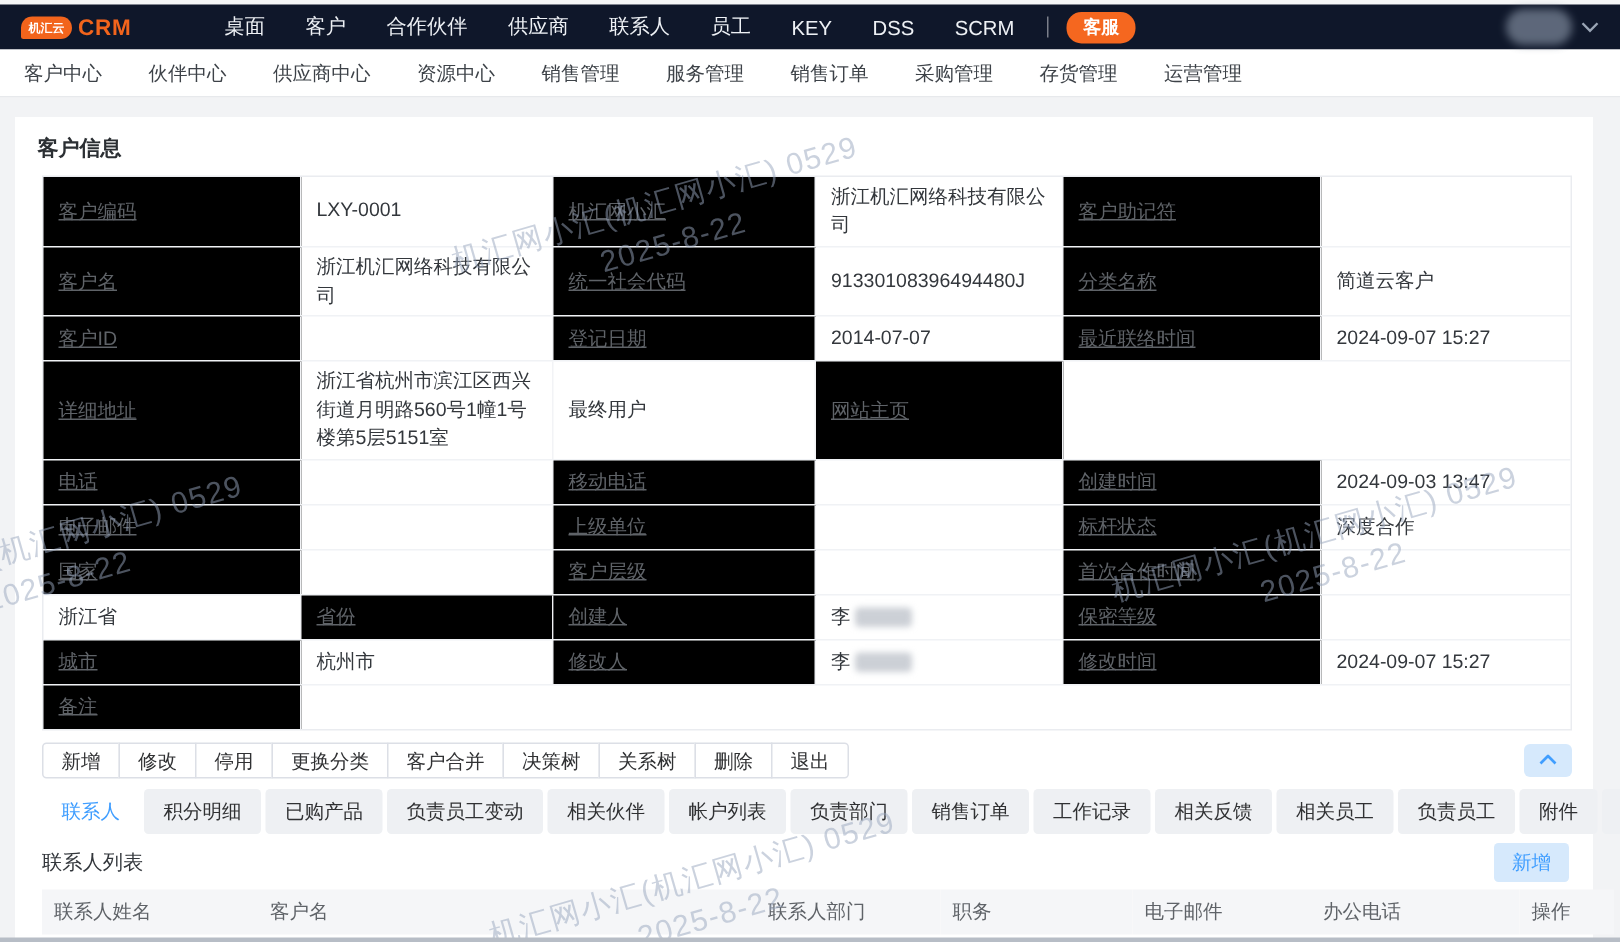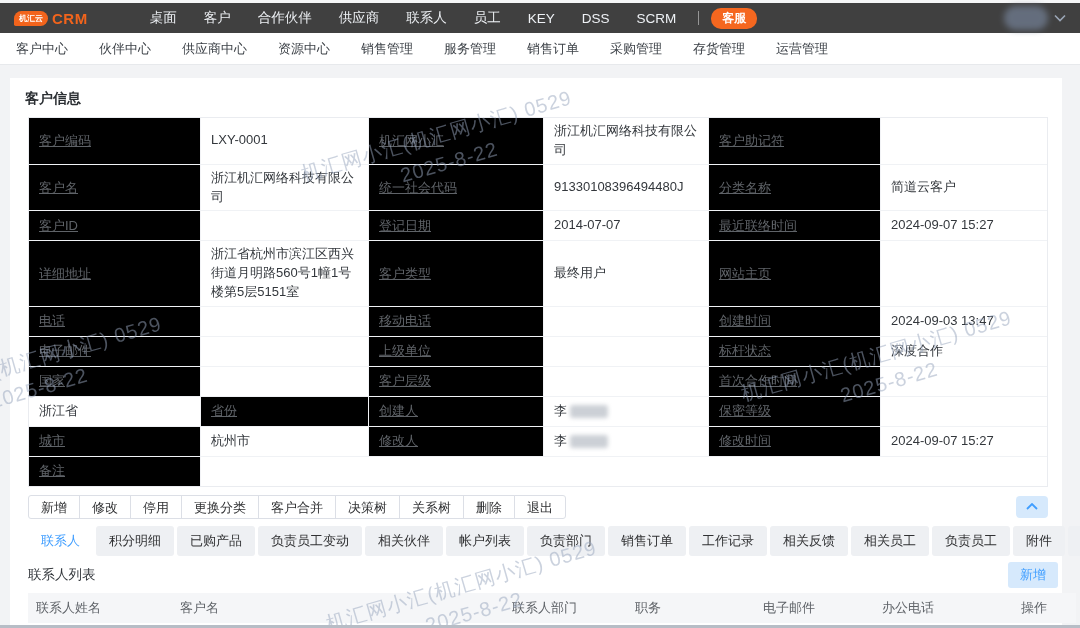--- a/index.html
+++ b/index.html
@@ -4,21 +4,21 @@
 <style>
   * { margin:0; padding:0; box-sizing:border-box; }
   html,body { width:1080px; height:628px; }
   body { font-family:"Liberation Sans","DejaVu Sans",sans-serif; background:#f2f3f5; color:#303133; }
   .screen { position:relative; width:1080px; height:628px; overflow:hidden; background:#f2f3f5; }
 
   
   .topstrip { height:3px; background:#f5f6f7; }
 
   
-  .topnav { height:30px; background:#404040; display:flex; align-items:center; padding:0 14px; }
+  .topnav { height:30px; background:#0f172a; display:flex; align-items:center; padding:0 14px; }
   .logo { display:flex; align-items:center; gap:4px; }
   .cloud { background:#f2641c; color:#fff; font-size:8px; line-height:15px; padding:0 5px; border-radius:9px 9px 9px 2px; font-weight:bold; }
   .brand { color:#f2641c; font-weight:bold; font-size:15px; letter-spacing:.5px; }
   .topmenu { display:flex; align-items:center; gap:27px; margin-left:62px; }
   .top-item { color:#eef1f5; font-size:13.5px; font-weight:normal; cursor:pointer; white-space:nowrap; }
   .nav-sep { width:1px; height:14px; background:rgba(255,255,255,.45); margin:0 12px 0 22px; }
   .svc-badge { background:#f5671f; color:#fff; font-size:12px; padding:2px 11px; border-radius:10px; font-weight:bold; }
   .nav-right { margin-left:auto; display:flex; align-items:center; gap:6px; }
   .avatar { width:44px; height:24px; background:#6b7688; border-radius:12px; filter:blur(3px); opacity:.85; }
 
@@ -47,21 +47,21 @@
   .tbtn:first-child { border-radius:3px 0 0 3px; margin-left:0; }
   .tbtn:last-child { border-radius:0 3px 3px 0; }
   .collapse-btn { width:32px; height:22px; background:#d6e9fc; border:none; border-radius:4px; cursor:pointer; display:flex; align-items:center; justify-content:center; }
 
   
   .tabs { display:flex; align-items:center; gap:3px; margin:7px 14px 0 18px; }
   .tab { font-size:13px; color:#303133; background:#eef0f3; border-radius:3px; padding:6px 13px; cursor:pointer; white-space:nowrap; }
   .tab.active { background:#fff; color:#409eff; }
 
   
-  .list-head { display:flex; align-items:center; justify-content:space-between; margin:6px 4px 0 18px; height:26px; }
+  .list-head { display:flex; align-items:center; justify-content:space-between; margin:6px 16px 0 18px; height:26px; }
   .list-title { font-size:13.5px; color:#33373c; }
   .add-btn { background:#d6e9fc; color:#409eff; border:none; border-radius:3px; font-size:13px; padding:4px 12px; cursor:pointer; font-family:inherit; }
 
   table.ctable { border-collapse:collapse; margin:5px 14px 0 18px; width:1048px; table-layout:fixed; font-size:13px; }
   .ctable th { background:#f5f6f8; color:#5f6368; font-weight:normal; text-align:left; padding:6px 8px; height:27px;font-family:Liberation Serif, serif; }
   .ctable td { padding:6px 8px; height:30px; border-bottom:1px solid #eef0f4; color:#4a4e54; }
 
   
   .wm { position:absolute; transform:rotate(-16deg); color:rgba(152,166,190,.5); font-size:20px; white-space:nowrap; pointer-events:none; z-index:5; letter-spacing:1px; }
   .wm .l2 { margin:4px 0 0 95px; }
@@ -137,21 +137,20 @@
           <div class="fcell lab">客户ID</div>
           <div class="fcell val"></div>
           <div class="fcell lab">登记日期</div>
           <div class="fcell val">2014-07-07</div>
           <div class="fcell lab">最近联络时间</div>
           <div class="fcell val">2024-09-07 15:27</div>
         </div>
         <div class="form-row">
           <div class="fcell lab">详细地址</div>
           <div class="fcell val">浙江省杭州市滨江区西兴街道月明路560号1幢1号楼第5层5151室</div>
-          <div class="fcell lab">客户类型</div>
           <div class="fcell val">最终用户</div>
           <div class="fcell lab">网站主页</div>
           <div class="fcell val"></div>
         </div>
         <div class="form-row">
           <div class="fcell lab">电话</div>
           <div class="fcell val"></div>
           <div class="fcell lab">移动电话</div>
           <div class="fcell val"></div>
           <div class="fcell lab">创建时间</div>

